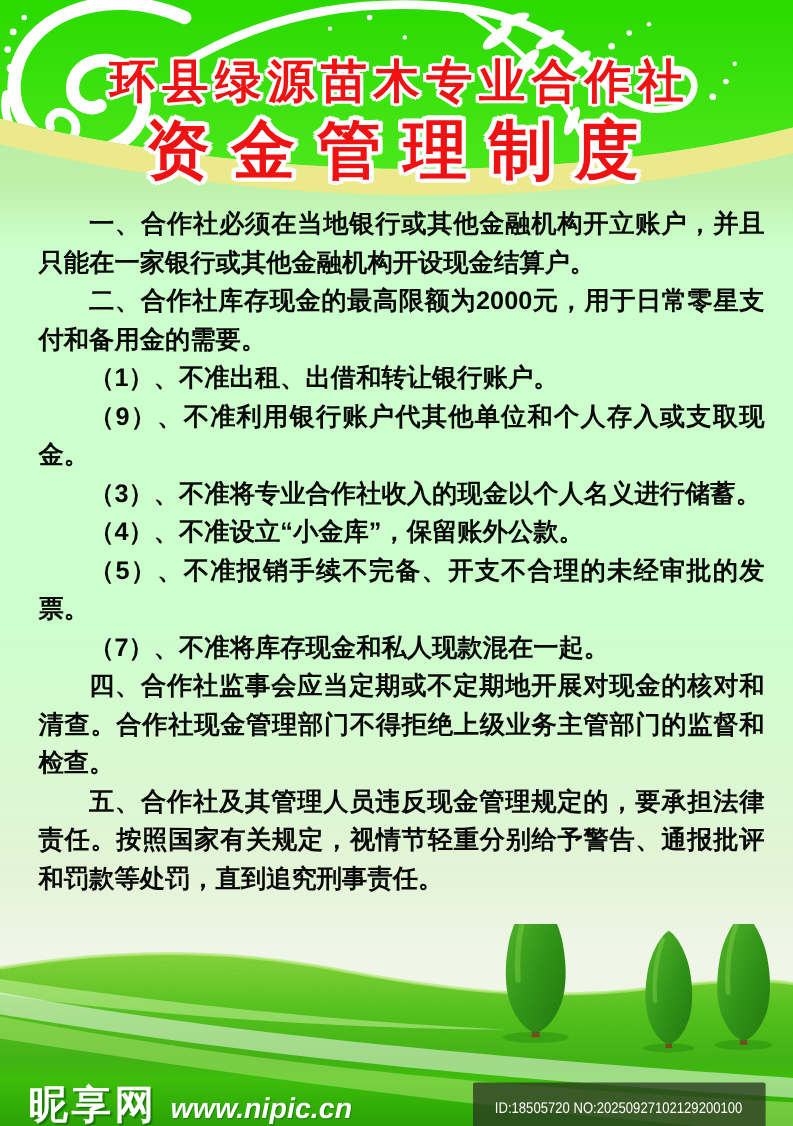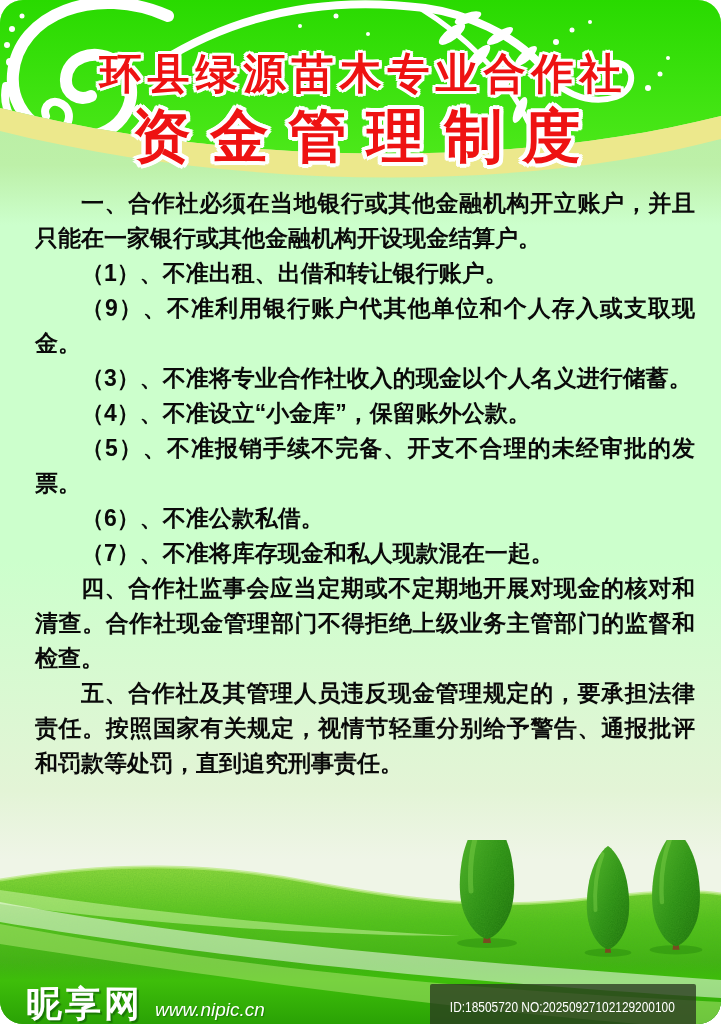--- a/index.html
+++ b/index.html
@@ -2,21 +2,20 @@
 <html><head>
 <meta charset="utf-8">
 <style>
   html,body { margin:0; padding:0; }
   body { font-family:"Liberation Sans","DejaVu Sans",sans-serif; }
   .page {
     position:relative; width:721px; height:1024px; overflow:hidden;
     background:linear-gradient(180deg,
       #b5ec9e 0px, #bdf0a8 165px, #ccffcc 225px,
       #ccffcc 560px, #e3f4d6 790px, #eff5e7 860px, #eff5e7 100%);
-    border-radius:23px;
   }
   .header-art { position:absolute; left:0; top:0; width:721px; height:240px; }
   .titles { position:absolute; left:0; top:0; width:721px; }
   .org-title {
     position:absolute; top:46px; left:0; width:721px; text-align:center;
     font-size:42px; font-weight:900; letter-spacing:6px; padding-left:6px; box-sizing:border-box;
     color:#ee1212;
     text-shadow: 3px 0 0 #fff,-3px 0 0 #fff,0 3px 0 #fff,0 -3px 0 #fff,
       2px 2px 0 #fff,-2px 2px 0 #fff,2px -2px 0 #fff,-2px -2px 0 #fff,
       3px 2px 0 #fff,-3px 2px 0 #fff,3px -2px 0 #fff,-3px -2px 0 #fff;
@@ -39,21 +38,21 @@
   .body-text p { margin:0; text-indent:2em; }
   .bottom-art { position:absolute; left:0; top:840px; width:721px; height:184px; }
   .footer-logo {
     position:absolute; left:26px; top:980px; display:flex; align-items:baseline; gap:12px;
     color:#ffffff; z-index:5;
   }
   .site-name {
     font-size:36px; font-weight:700; letter-spacing:3px;
     text-shadow:2px 2px 1px rgba(10,80,5,0.55);
   }
-  .site-url { font-size:19px; font-weight:normal; font-style:italic; text-shadow:1px 1px 1px rgba(10,80,5,0.45); }
+  .site-url { font-size:26px; font-weight:bold; font-style:italic; text-shadow:1px 1px 1px rgba(10,80,5,0.45); }
   .id-box {
     position:absolute; left:430px; top:984px; width:266px; height:46px;
     background:rgba(42,58,32,0.78); border-radius:2px;
     display:flex; align-items:center; z-index:5;
   }
   .id-box span {
     color:#ffffff; font-size:14px; white-space:nowrap;
     transform:scaleX(0.85); transform-origin:center;
   }
 </style>
@@ -113,26 +112,26 @@
     <path d="M0,108 C240,168 520,167 721,116 L721,139 C520,192 240,191 0,131 Z" fill="#ece88c"></path>
   </svg>
 
   <div class="titles">
     <div class="org-title">环县绿源苗木专业合作社</div>
     <div class="doc-title">资金管理制度</div>
   </div>
 
   <div class="body-text">
     <p>一、合作社必须在当地银行或其他金融机构开立账户，并且只能在一家银行或其他金融机构开设现金结算户。</p>
+    <p>二、合作社库存现金的最高限额为2000元，用于日常零星支付和备用金的需要。</p>
     <p>（1）、不准出租、出借和转让银行账户。</p>
     <p>（9）、不准利用银行账户代其他单位和个人存入或支取现金。</p>
     <p>（3）、不准将专业合作社收入的现金以个人名义进行储蓄。</p>
     <p>（4）、不准设立“小金库”，保留账外公款。</p>
     <p>（5）、不准报销手续不完备、开支不合理的未经审批的发票。</p>
-    <p>（6）、不准公款私借。</p>
     <p>（7）、不准将库存现金和私人现款混在一起。</p>
     <p>四、合作社监事会应当定期或不定期地开展对现金的核对和清查。合作社现金管理部门不得拒绝上级业务主管部门的监督和检查。</p>
     <p>五、合作社及其管理人员违反现金管理规定的，要承担法律责任。按照国家有关规定，视情节轻重分别给予警告、通报批评和罚款等处罚，直到追究刑事责任。</p>
   </div>
 
   <svg class="bottom-art" viewBox="0 0 721 184" xmlns="http://www.w3.org/2000/svg" xmlns:xlink="http://www.w3.org/1999/xlink">
     <defs>
       <linearGradient id="grassGrad" x1="0" y1="0" x2="0" y2="1">
         <stop offset="0" stop-color="#8ed83f"></stop>
         <stop offset="0.35" stop-color="#55c31c"></stop>

